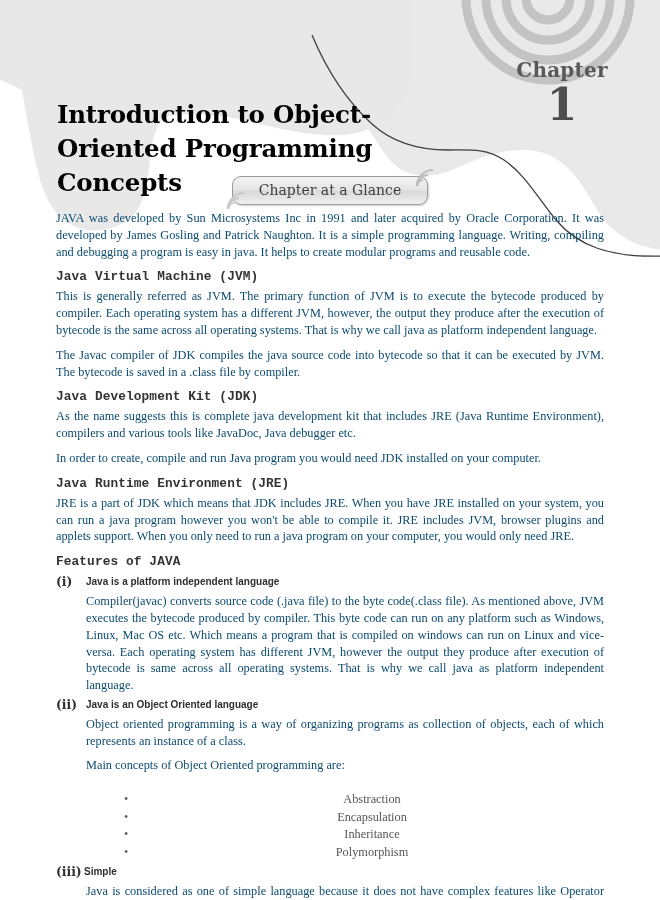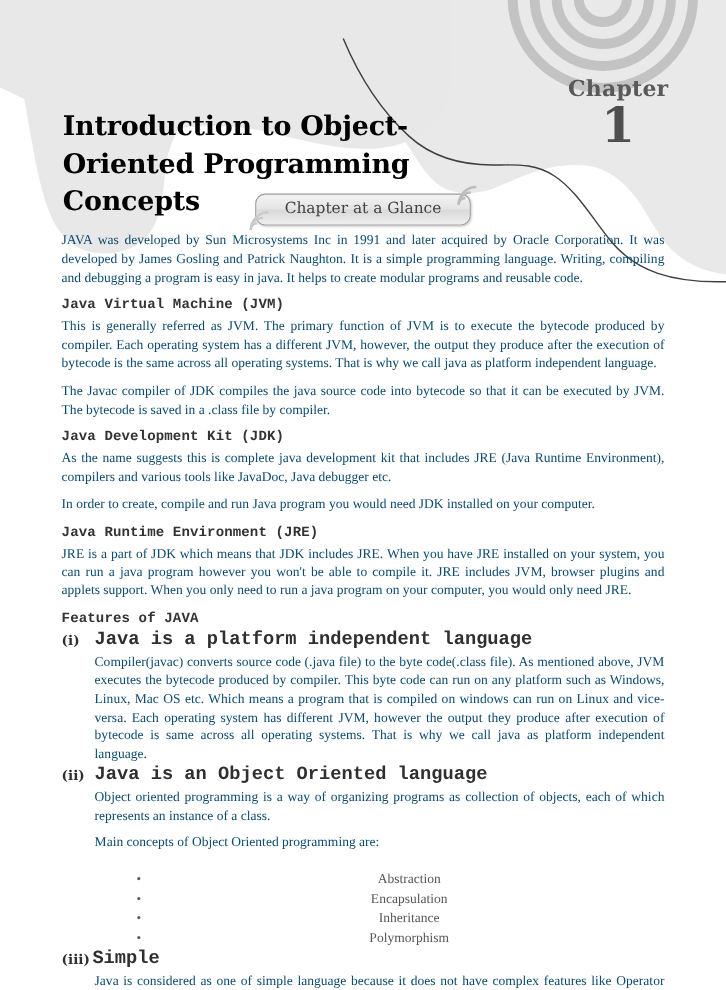--- a/index.html
+++ b/index.html
@@ -23,21 +23,21 @@
     top: 0;
     width: 660px;
     height: 270px;
     pointer-events: none;
   }
 
   
   .chapter-block {
     position: absolute;
     right: 38px;
-    top: 70px;
+    top: 60px;
     width: 120px;
     text-align: center;
     line-height: 1;
   }
   .chapter-word {
     font-family: "DejaVu Serif", "Liberation Serif", serif;
     font-size: 20px;
     font-weight: 700;
     color: #595959;
     letter-spacing: .2px;
@@ -124,22 +124,22 @@
   .item .marker {
     flex: 0 0 30px;
     font-family: "DejaVu Serif", "Liberation Serif", serif;
     font-size: 12.3px;
     font-weight: 700;
     color: #2f2f2f;
     line-height: 17px;
   }
   .item .marker.tight { flex: 0 0 28px; }
   .item .item-title {
-    font-family: Liberation Mono, monospace;
-    font-size: 17px;
+    font-family: Liberation Sans, sans-serif;
+    font-size: 10px;
     font-weight: 700;
     color: #2f2f2f;
     line-height: 17px;
   }
   .item-body {
     margin: 3px 0 0 30px;
   }
   .item-body p.para { margin-bottom: 7px; }
   .item-body p.para:last-child { margin-bottom: 0; }
 

